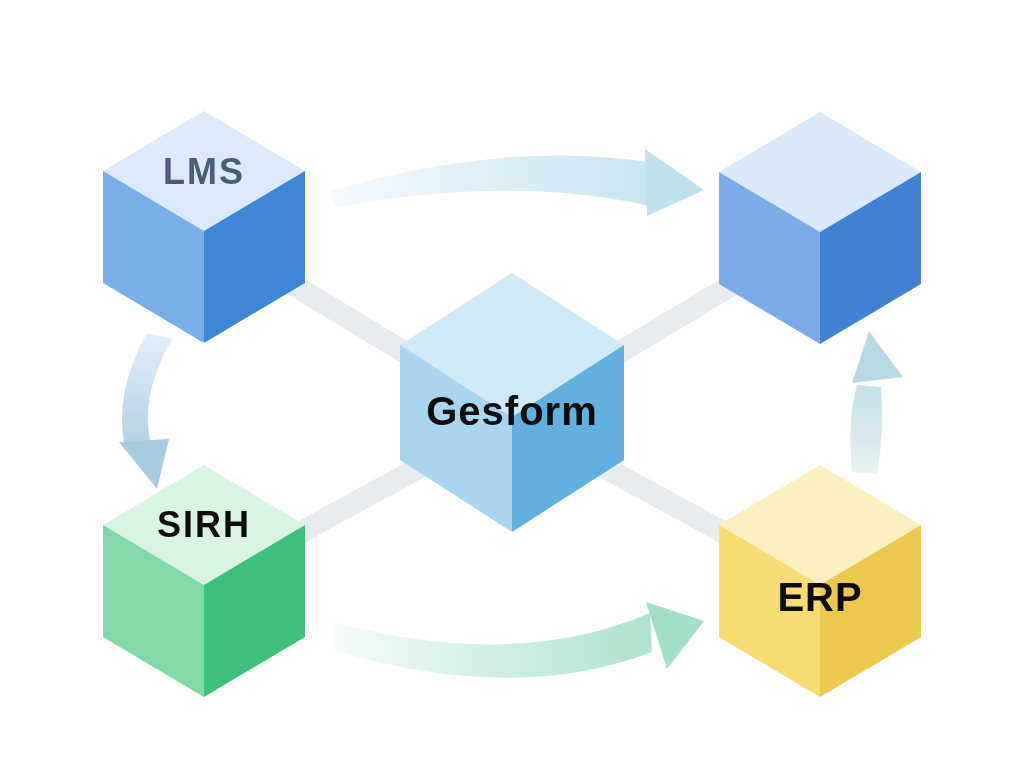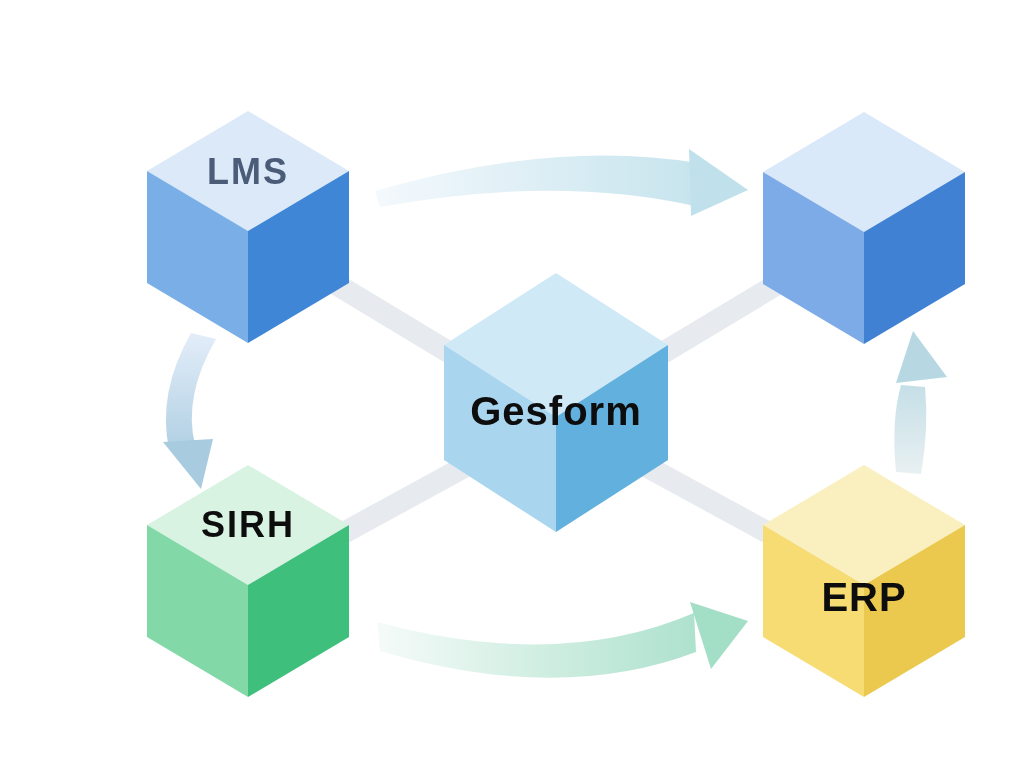--- a/index.html
+++ b/index.html
@@ -9,21 +9,20 @@
     height: 768px;
     background: #ffffff;
     overflow: hidden;
     font-family: "Liberation Sans", sans-serif;
   }
   .stage {
     position: relative;
     width: 916px;
     height: 768px;
     background: #ffffff;
-    margin-left: 44px;
   }
   svg { display: block; }
   text.cube-label {
     font-family: "Liberation Sans", sans-serif;
     font-weight: bold;
     text-anchor: middle;
   }
   .lbl-lg { font-size: 40px; letter-spacing: 1px; }
   .lbl-md { font-size: 36px; letter-spacing: 2px; }
 </style>

